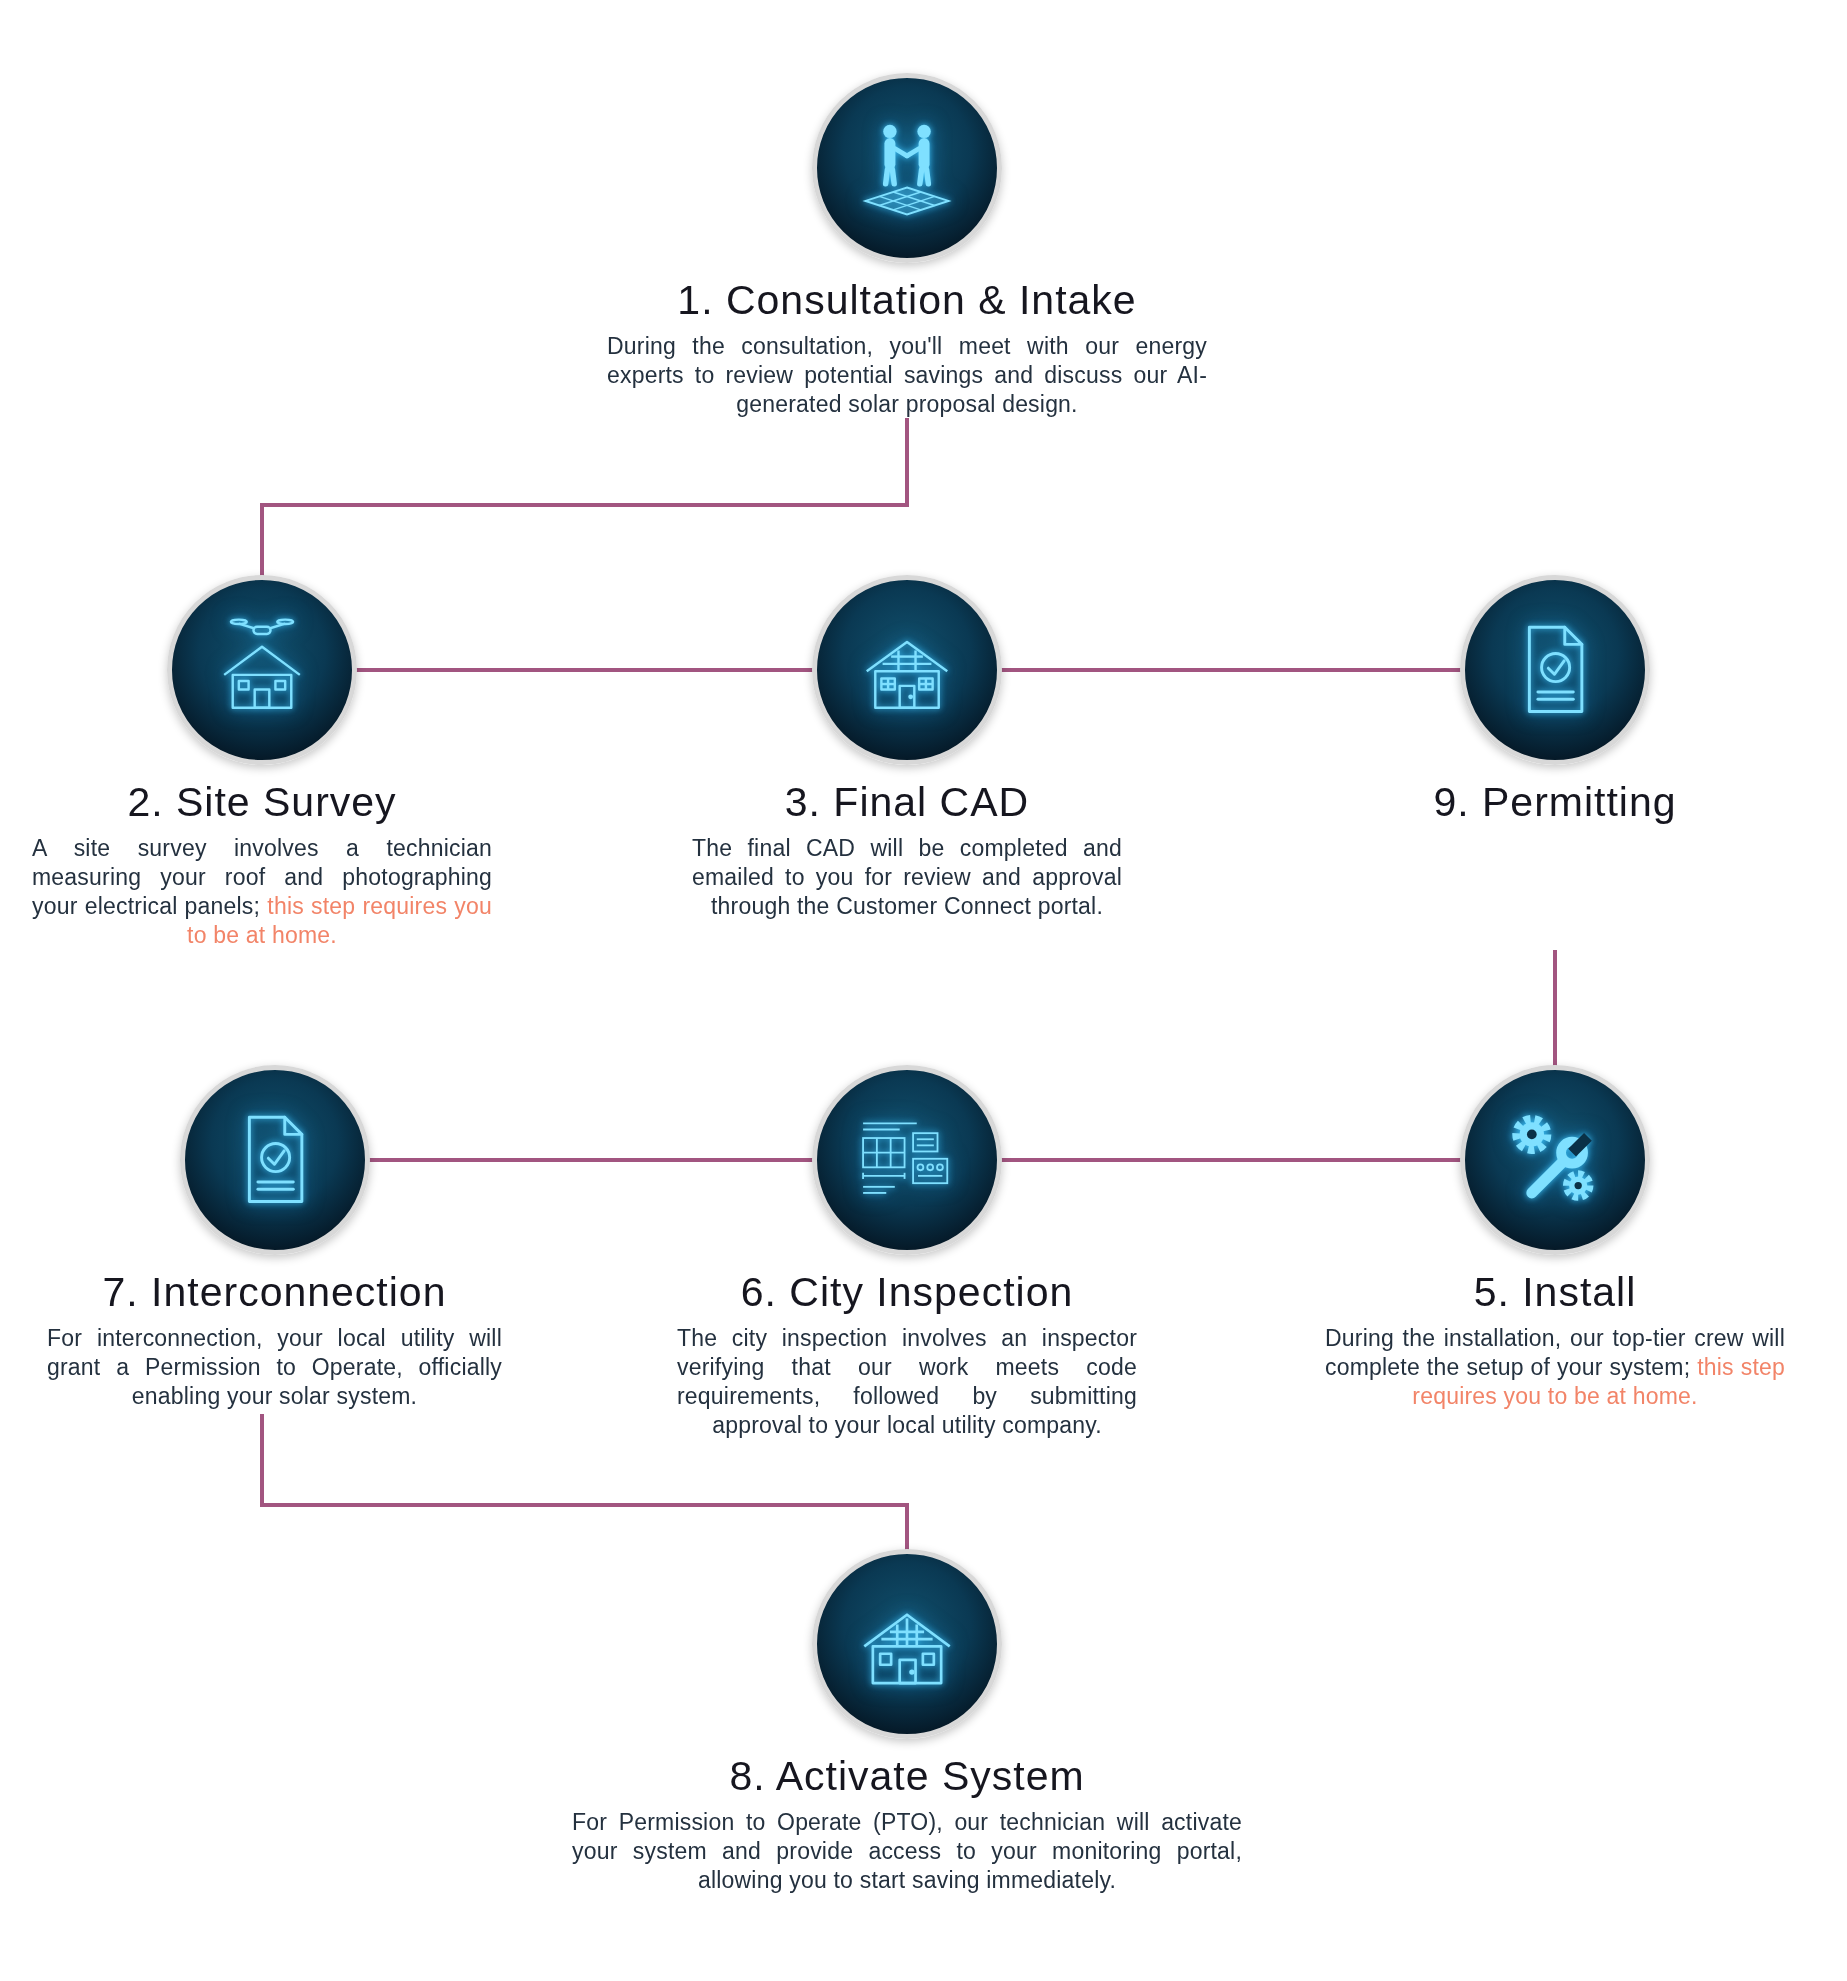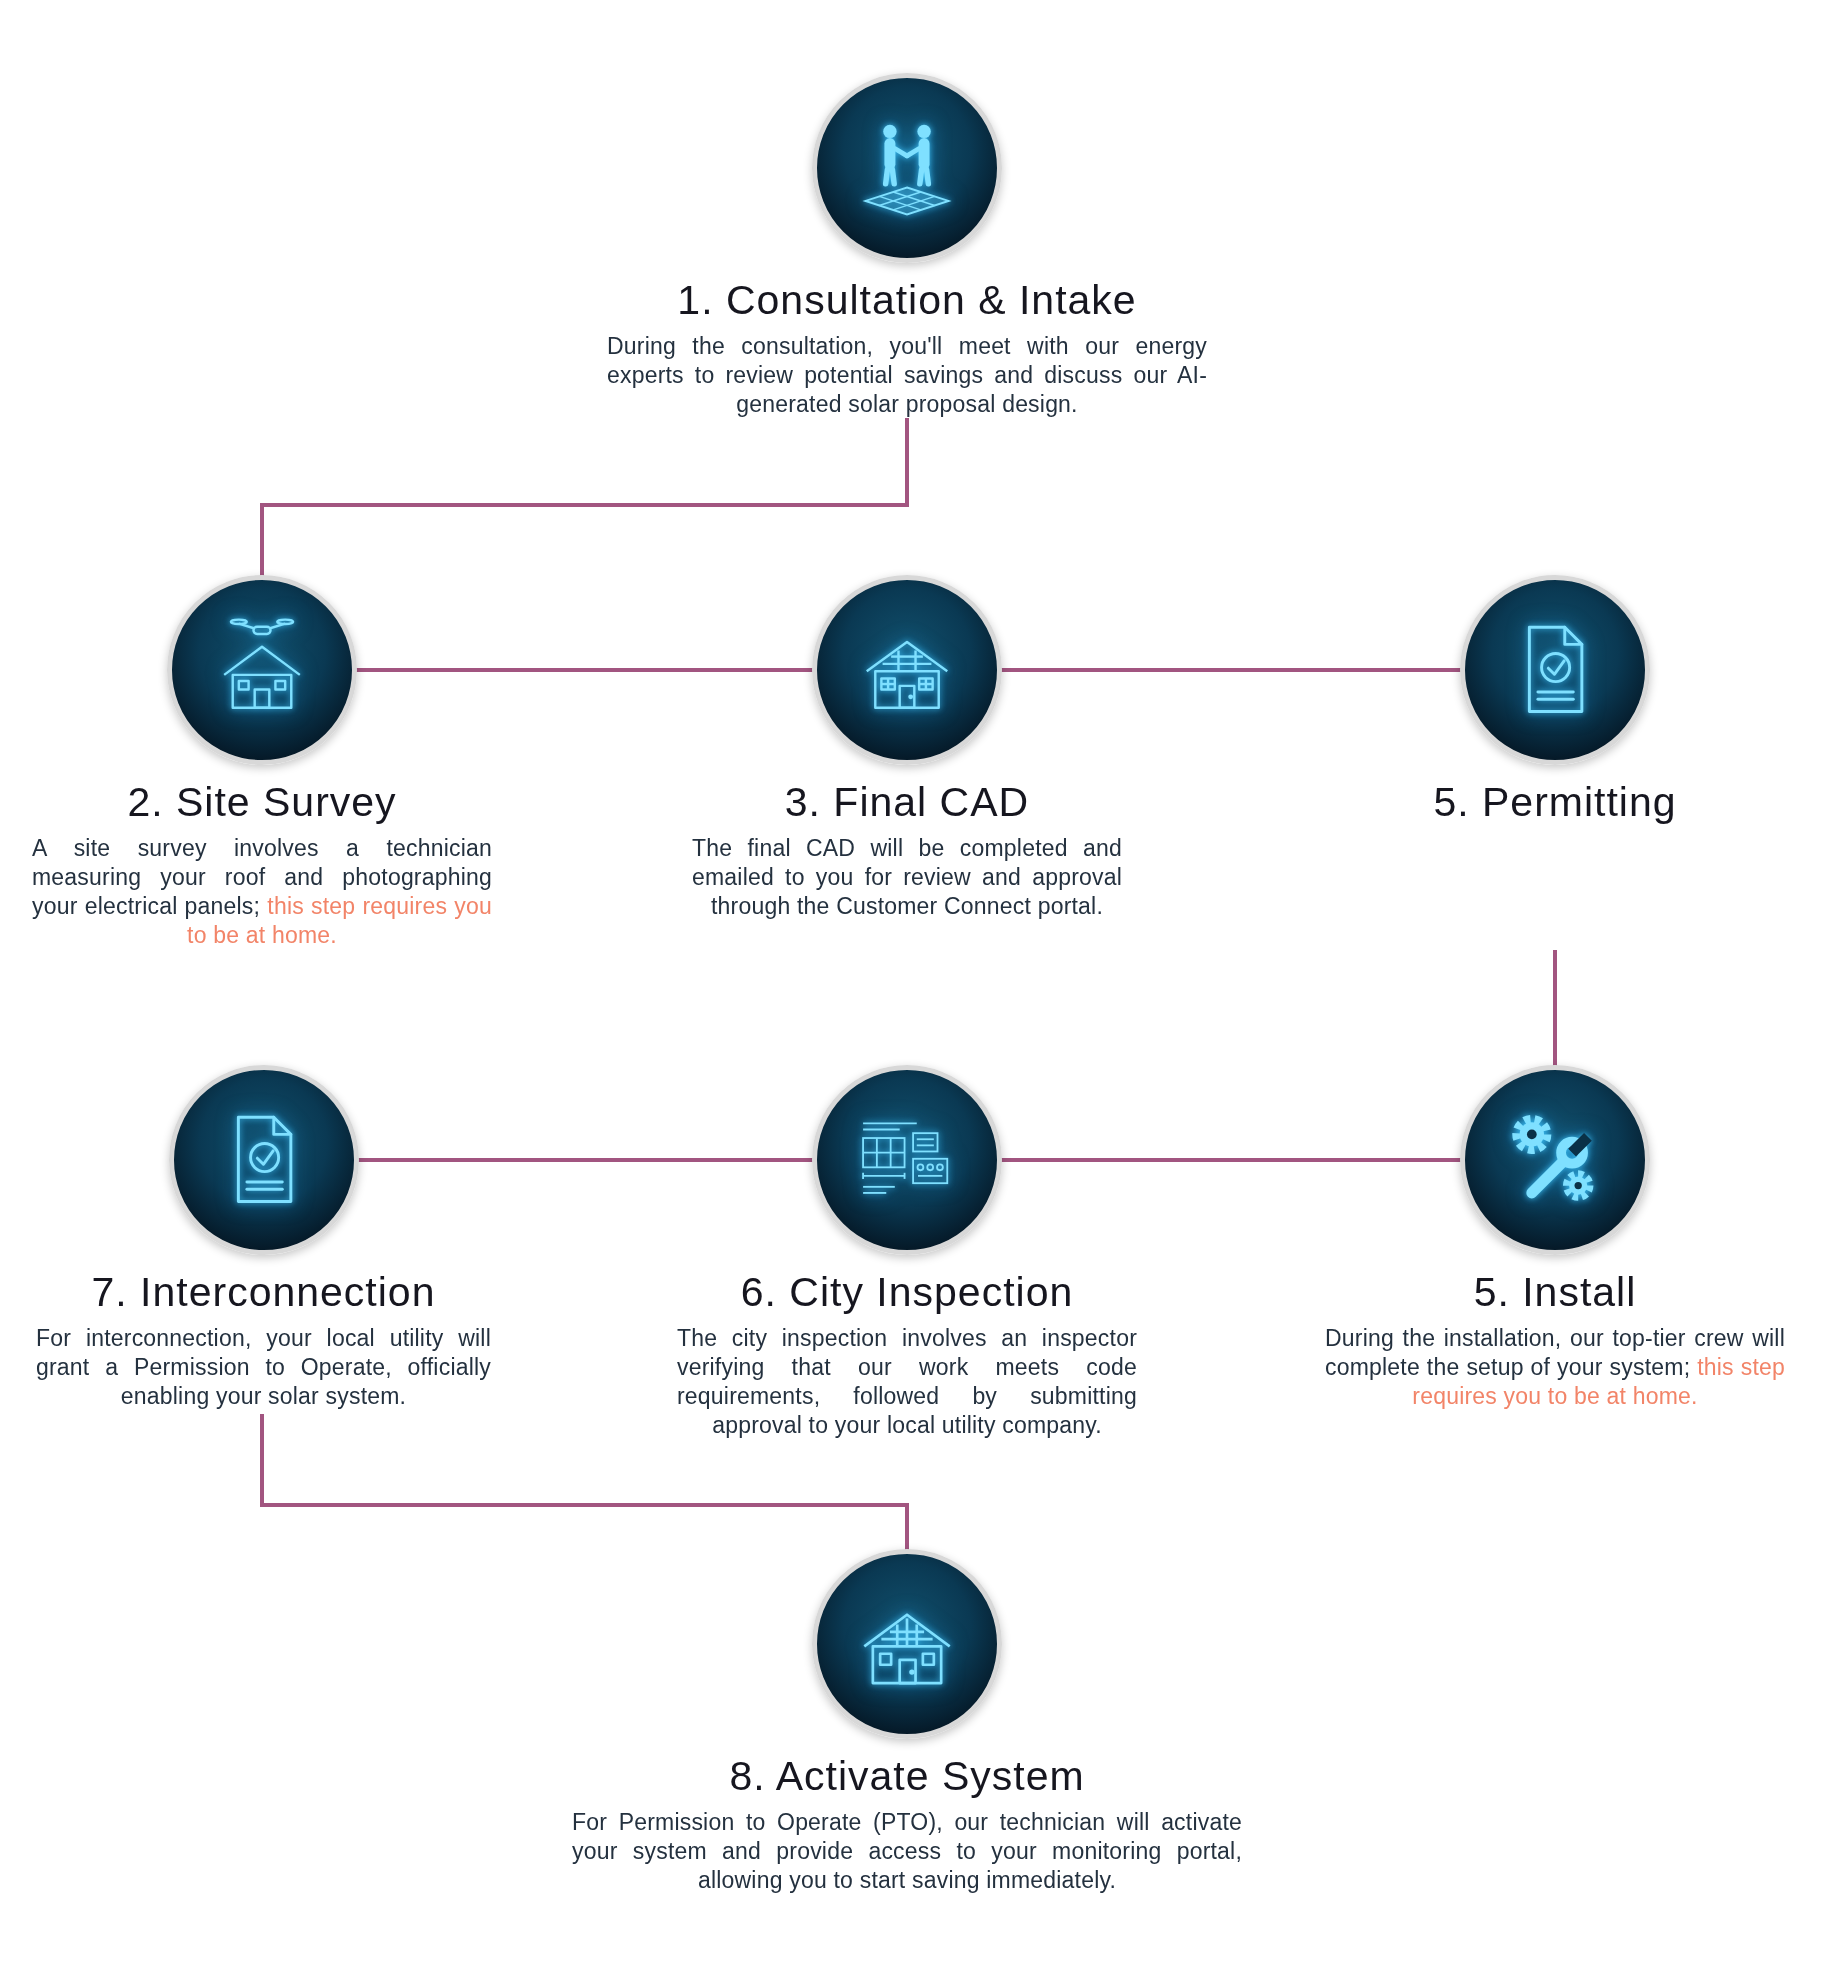--- a/index.html
+++ b/index.html
@@ -34,21 +34,21 @@
     flex-direction:column;
     align-items:center;
     z-index:1;
   }
   #step1{left:607px;top:73px;width:600px;}
   #step2{left:32px;top:575px;width:460px;}
   #step3{left:692px;top:575px;width:430px;}
   #step4{left:1320px;top:575px;width:470px;}
   #step5{left:1325px;top:1065px;width:460px;}
   #step6{left:677px;top:1065px;width:460px;}
-  #step7{left:36px;top:1065px;width:455px;}
+  #step7{left:47px;top:1065px;width:455px;}
   #step8{left:572px;top:1549px;width:670px;}
 
   .circle{
     flex:none;
     width:190px;height:190px;
     box-sizing:border-box;
     border-radius:50%;
     border:5px solid var(--circle-border,#d8d8d8);
     background:radial-gradient(circle at 50% 40%, #11506d 0%, #0a3953 45%, #051826 78%, #03101a 100%);
     display:flex;align-items:center;justify-content:center;
@@ -176,21 +176,21 @@
         <g stroke="currentColor" stroke-width="2.4" fill="none" stroke-linejoin="round" stroke-linecap="round">
           <path d="M29 15 h29 l14 14 v55 h-43 z"></path>
           <path d="M58 15 v14 h14"></path>
           <circle cx="50.5" cy="48" r="11.5"></circle>
           <polyline points="44.5,48.5 49.5,53.5 57.5,42.5"></polyline>
           <line x1="36" y1="68" x2="65" y2="68"></line>
           <line x1="36" y1="74" x2="65" y2="74"></line>
         </g>
       </svg>
     </div>
-    <h2 class="title">5. Permitting</h2>
+    <h2 class="title">9. Permitting</h2>
   </div>
 
   <div class="step" id="step5">
     <div class="circle">
       <svg class="icon-svg" viewBox="0 0 100 100" width="122" height="122">
         <line x1="31" y1="77" x2="57" y2="51" stroke="currentColor" stroke-width="9" stroke-linecap="round"></line>
         <circle cx="64" cy="44" r="9" stroke="currentColor" stroke-width="8" fill="none"></circle>
         <line x1="64" y1="44" x2="77" y2="31" stroke="#0a3147" stroke-width="9"></line>
         <circle cx="31" cy="29" r="12.5" stroke="currentColor" stroke-width="7" stroke-dasharray="5.2 3.5" fill="none"></circle>
         <circle cx="31" cy="29" r="10" fill="currentColor"></circle>

